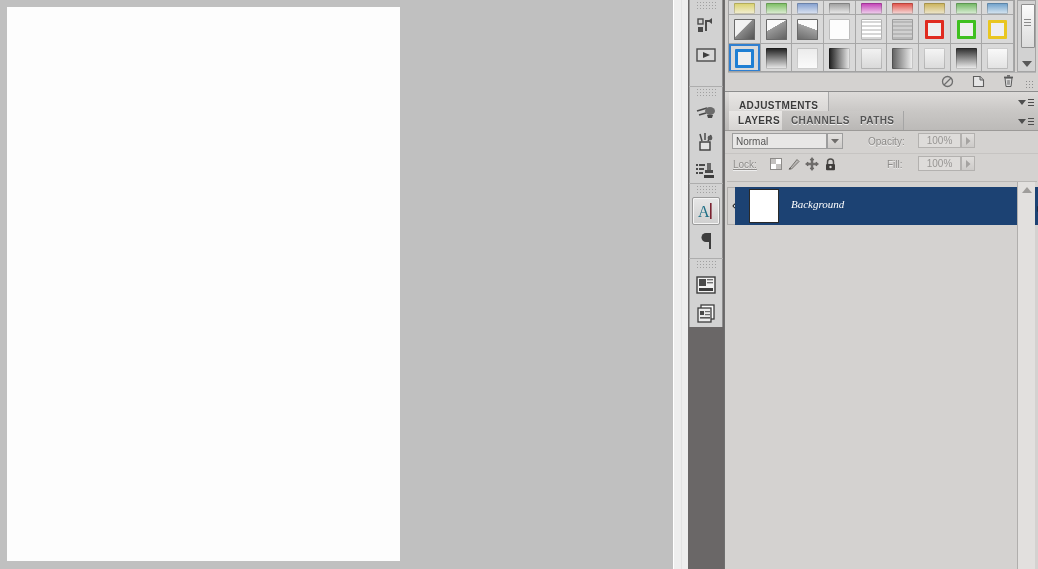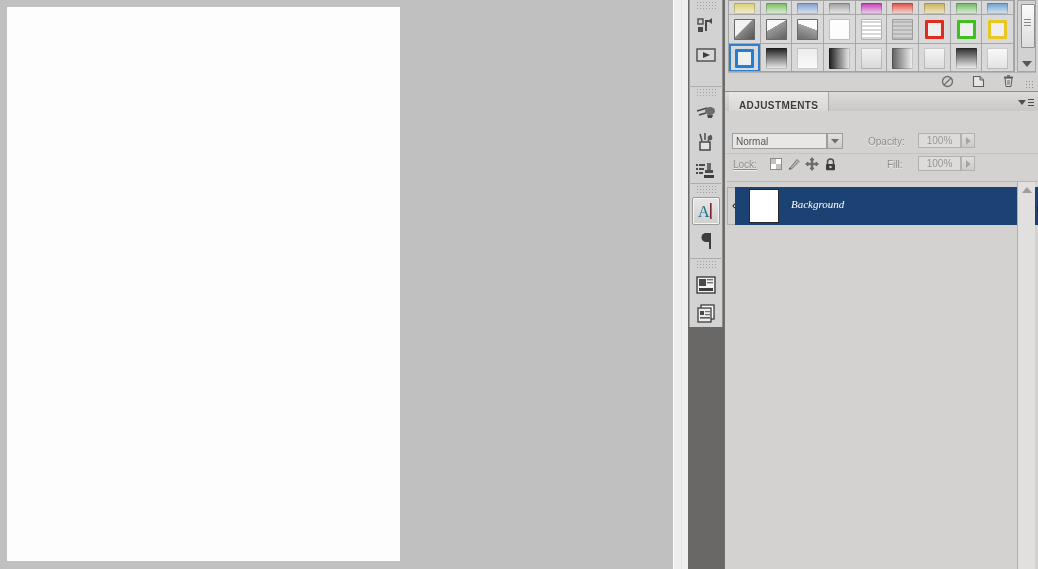--- a/index.html
+++ b/index.html
@@ -385,20 +385,35 @@
       <span class="tabtext">ADJUSTMENTS</span>
     </div>
     <div class="flyout">
       <span class="tri"></span>
         <span class="bars"></span>
     </div>
   </div>
 
   <div class="abs" id="layers-panel">
 
+    <div class="abs" id="lay-tabbar">
+      <div class="ltab active" style="left:4px;">
+        <span class="tabtext">LAYERS</span>
+      </div>
+      <div class="ltab idle" style="left:57px;">
+        <span class="tabtext">CHANNELS</span>
+      </div>
+      <div class="ltab idle" style="left:126px;">
+        <span class="tabtext">PATHS</span>
+      </div>
+      <div class="flyout">
+        <span class="tri"></span>
+          <span class="bars"></span>
+      </div>
+    </div>
 
     <div class="abs" id="blend-row">
       <div id="blend-select">
         <span>Normal</span>
       </div>
       <div id="blend-arrow">
         <svg width="8" height="6" viewBox="0 0 8 6">
           <path d="M0 1 L8 1 L4 5.5 Z" fill="#6e6c6a"></path>
         </svg>
       </div>

